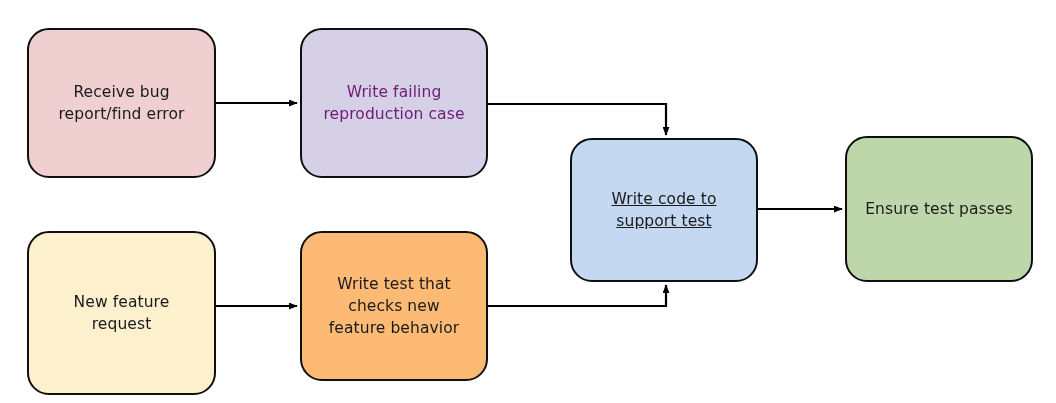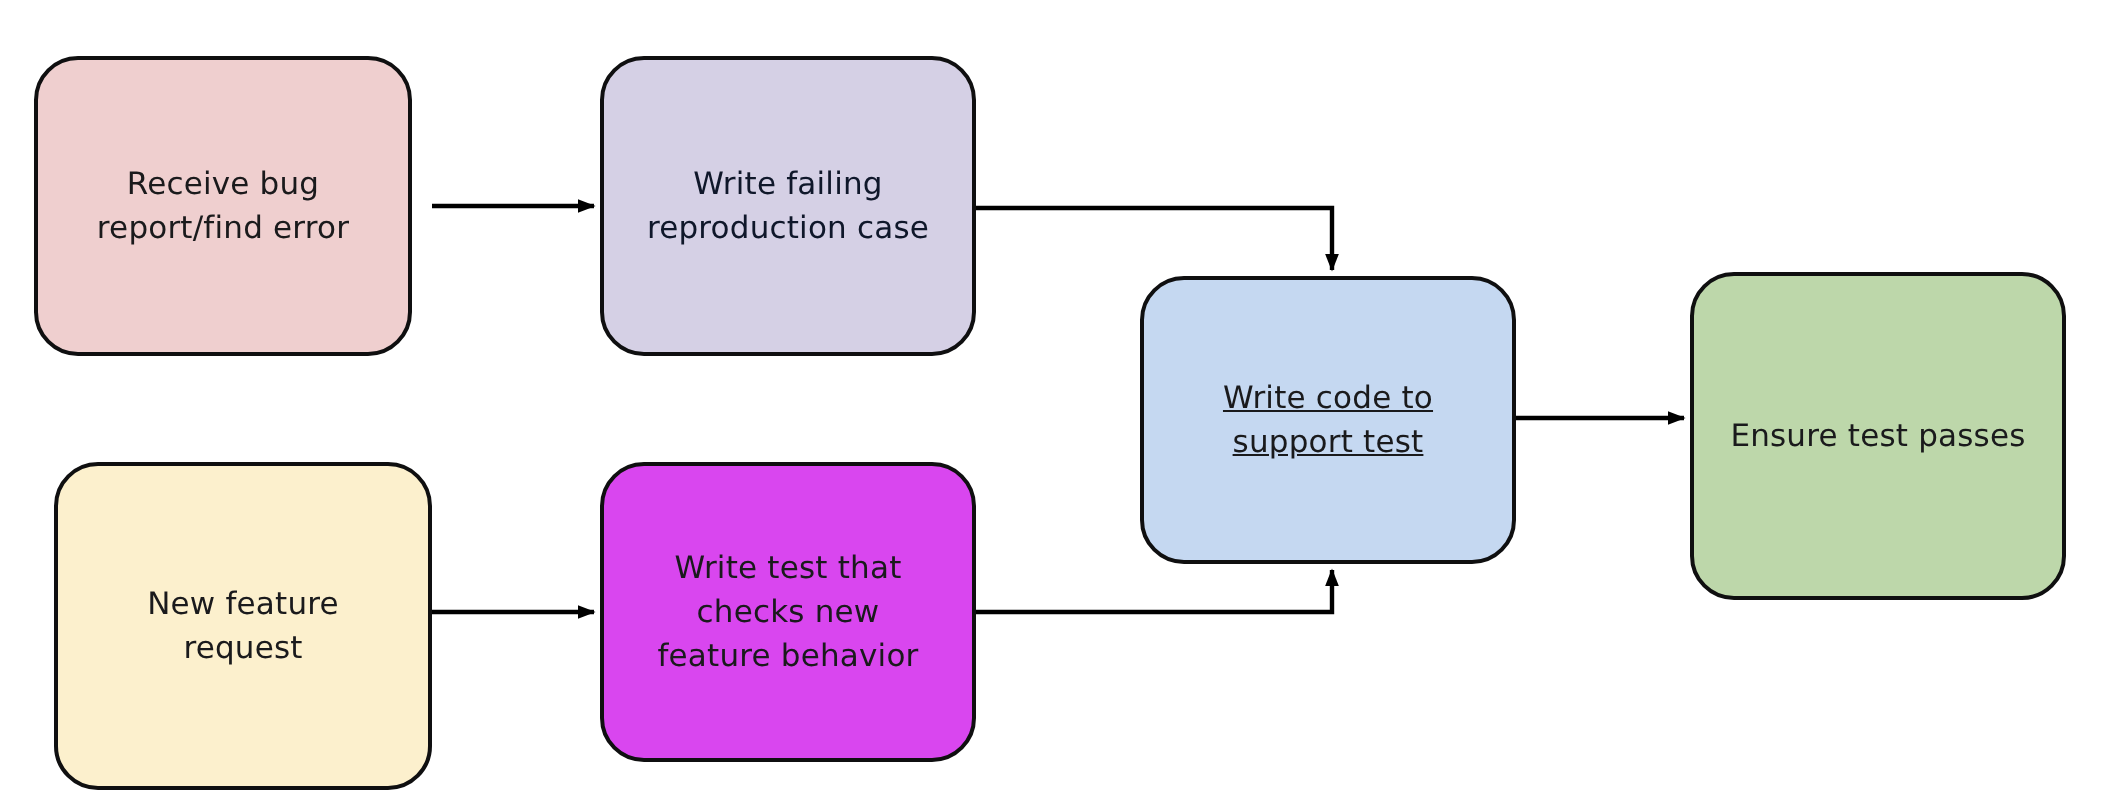--- a/index.html
+++ b/index.html
@@ -62,43 +62,43 @@
     </defs>
     <g id="edges-group">
         <path d="M 216 103 L 297 103" fill="none" stroke="#000000" stroke-width="2.2" stroke-linecap="butt" stroke-linejoin="miter" marker-end="url(#arrowhead)"></path>
         <path d="M 488 104 L 666 104 L 666 135" fill="none" stroke="#000000" stroke-width="2.2" stroke-linecap="butt" stroke-linejoin="miter" marker-end="url(#arrowhead)"></path>
         <path d="M 216 306 L 297 306" fill="none" stroke="#000000" stroke-width="2.2" stroke-linecap="butt" stroke-linejoin="miter" marker-end="url(#arrowhead)"></path>
         <path d="M 488 306 L 666 306 L 666 285" fill="none" stroke="#000000" stroke-width="2.2" stroke-linecap="butt" stroke-linejoin="miter" marker-end="url(#arrowhead)"></path>
         <path d="M 758 209 L 842 209" fill="none" stroke="#000000" stroke-width="2.2" stroke-linecap="butt" stroke-linejoin="miter" marker-end="url(#arrowhead)"></path>
       </g>
   </svg>
 
-  <div class="node" style="left: 17px; top: 28px; width: 189px; height: 150px; background: rgb(239, 207, 207); border-color: rgb(15, 15, 16); color: rgb(26, 26, 28);">
+  <div class="node" style="left: 27px; top: 28px; width: 189px; height: 150px; background: rgb(239, 207, 207); border-color: rgb(15, 15, 16); color: rgb(26, 26, 28);">
     <span class="node-label">Receive bug
 report/find error</span>
   </div>
 
-  <div class="node" style="left: 300px; top: 28px; width: 188px; height: 150px; background: rgb(213, 208, 229); border-color: rgb(15, 15, 16); color: #0f172a;">
+  <div class="node" style="left: 300px; top: 28px; width: 188px; height: 150px; background: rgb(213, 208, 229); border-color: rgb(15, 15, 16); color: #701a75;">
     <span class="node-label">Write failing
 reproduction case</span>
   </div>
 
   <div class="node" style="left: 27px; top: 231px; width: 189px; height: 164px; background: rgb(252, 240, 205); border-color: rgb(15, 15, 16); color: rgb(26, 26, 28);">
     <span class="node-label">New feature
 request</span>
   </div>
 
-  <div class="node" style="left: 300px; top: 231px; width: 188px; height: 150px; background: #d946ef; border-color: rgb(15, 15, 16); color: rgb(26, 26, 28);">
+  <div class="node" style="left: 300px; top: 231px; width: 188px; height: 150px; background: #fdba74; border-color: rgb(15, 15, 16); color: rgb(26, 26, 28);">
     <span class="node-label">Write test that
 checks new
 feature behavior</span>
   </div>
 
   <div class="node" style="left: 570px; top: 138px; width: 188px; height: 144px; background: rgb(197, 216, 241); border-color: rgb(15, 15, 16); color: rgb(26, 26, 28); text-decoration: underline;">
     <span class="node-label">Write code to
 support test</span>
   </div>
 
-  <div class="node" style="left: 845px; top: 136px; width: 188px; height: 164px; background: rgb(189, 215, 170); border-color: rgb(15, 15, 16); color: rgb(26, 26, 28);">
+  <div class="node" style="left: 845px; top: 136px; width: 188px; height: 146px; background: rgb(189, 215, 170); border-color: rgb(15, 15, 16); color: rgb(26, 26, 28);">
     <span class="node-label">Ensure test passes</span>
   </div>
 
 </div>
 
 </body></html>

